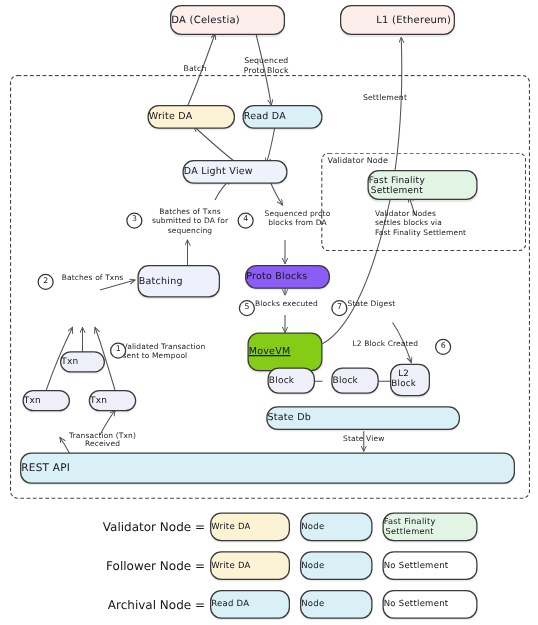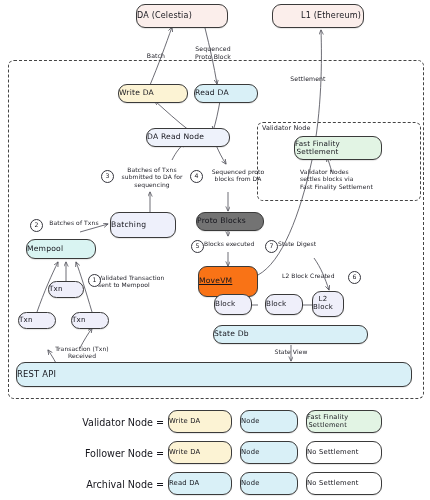--- a/index.html
+++ b/index.html
@@ -136,53 +136,50 @@
 
   <div class="node" style="left:118px;top:84px;width:70px;height:19px;background:#fcf3d4;font-size:7.6px;">
     <span>Write DA</span>
   </div>
 
   <div class="node" style="left:194px;top:84px;width:64px;height:19px;background:#d9f0f7;font-size:7.6px;">
     <span>Read DA</span>
   </div>
 
   <div class="node" style="left:146px;top:128px;width:84px;height:19px;background:#eef2fb;font-size:7.6px;">
-    <span>DA Read Node</span>
+    <span>DA Light View</span>
   </div>
 
   <div class="node" style="left:294px;top:136px;width:88px;height:24px;background:#e2f4e4;font-size:7.2px;white-space:pre-line;">
     <span>Fast Finality
 Settlement</span>
   </div>
 
   <div class="node" style="left:110px;top:212px;width:66px;height:26px;background:#eef0fb;font-size:7.6px;">
     <span>Batching</span>
   </div>
 
-  <div class="node" style="left:196px;top:212px;width:68px;height:19px;background:#737373;font-size:7.6px;">
+  <div class="node" style="left:196px;top:212px;width:68px;height:19px;background:#8b5cf6;font-size:7.6px;">
     <span>Proto Blocks</span>
   </div>
 
-  <div class="node" style="left:26px;top:239px;width:70px;height:20px;background:#d9f4f2;font-size:7.6px;">
-    <span>Mempool</span>
-  </div>
 
   <div class="node" style="left:48px;top:281px;width:36px;height:17px;background:#efeffa;font-size:7.2px;">
     <span>Txn</span>
   </div>
 
   <div class="node" style="left:18px;top:312px;width:38px;height:17px;background:#efeffa;font-size:7.2px;">
     <span>Txn</span>
   </div>
 
   <div class="node" style="left:71px;top:312px;width:38px;height:17px;background:#efeffa;font-size:7.2px;">
     <span>Txn</span>
   </div>
 
-  <div class="node" style="left:198px;top:266px;width:60px;height:31px;background:#f97316;font-size:7.6px;text-decoration:underline;">
+  <div class="node" style="left:198px;top:266px;width:60px;height:31px;background:#84cc16;font-size:7.6px;text-decoration:underline;">
     <span>MoveVM</span>
   </div>
 
   <div class="node" style="left:214px;top:294px;width:38px;height:21px;background:#efeffa;font-size:7.2px;">
     <span>Block</span>
   </div>
 
   <div class="node" style="left:265px;top:294px;width:38px;height:21px;background:#efeffa;font-size:7.2px;">
     <span>Block</span>
   </div>

